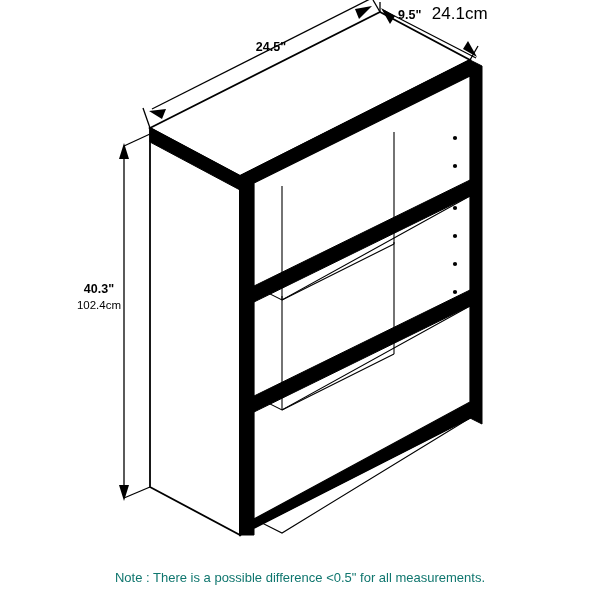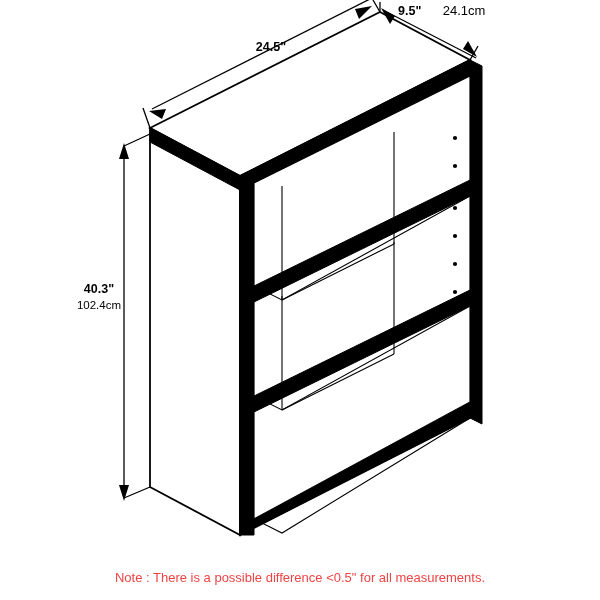--- a/index.html
+++ b/index.html
@@ -41,22 +41,22 @@
     display: block;
     font-weight: normal;
     font-size: 11.5px;
   }
   .dim-label.inline-sub {
     font-weight: bold;
   }
   .dim-label.inline-sub .sub {
     display: inline;
     font-weight: normal;
-    font-size: 13px;
-    margin-left: 18px;
+    font-size: 17px;
+    margin-left: 7px;
   }
   #label-width {
     left: 206px;
     top: 40px;
     width: 130px;
   }
   #label-depth {
     left: 398px;
     top: 3px;
     width: 180px;
@@ -68,21 +68,21 @@
     width: 86px;
   }
   #note {
     position: absolute;
     left: 0;
     top: 570px;
     width: 600px;
     text-align: center;
     font-size: 13px;
     font-family: "Liberation Sans", sans-serif;
-    color: #ef4444;
+    color: #0f766e;
   }
 </style>
 </head>
 <body>
 
 <div id="diagram-root">
 
   <svg class="diagram" viewBox="0 0 600 600">
     <g fill="none" stroke="#000000" stroke-width="1.6" stroke-linejoin="miter" stroke-linecap="butt">
 

